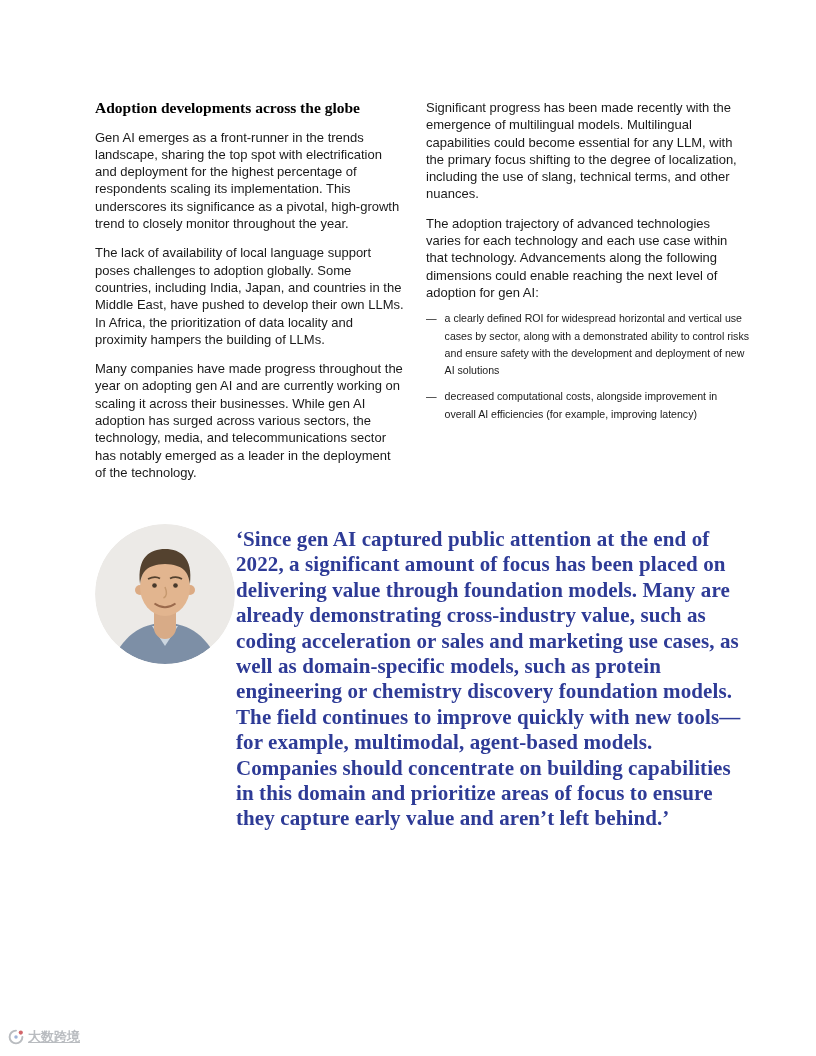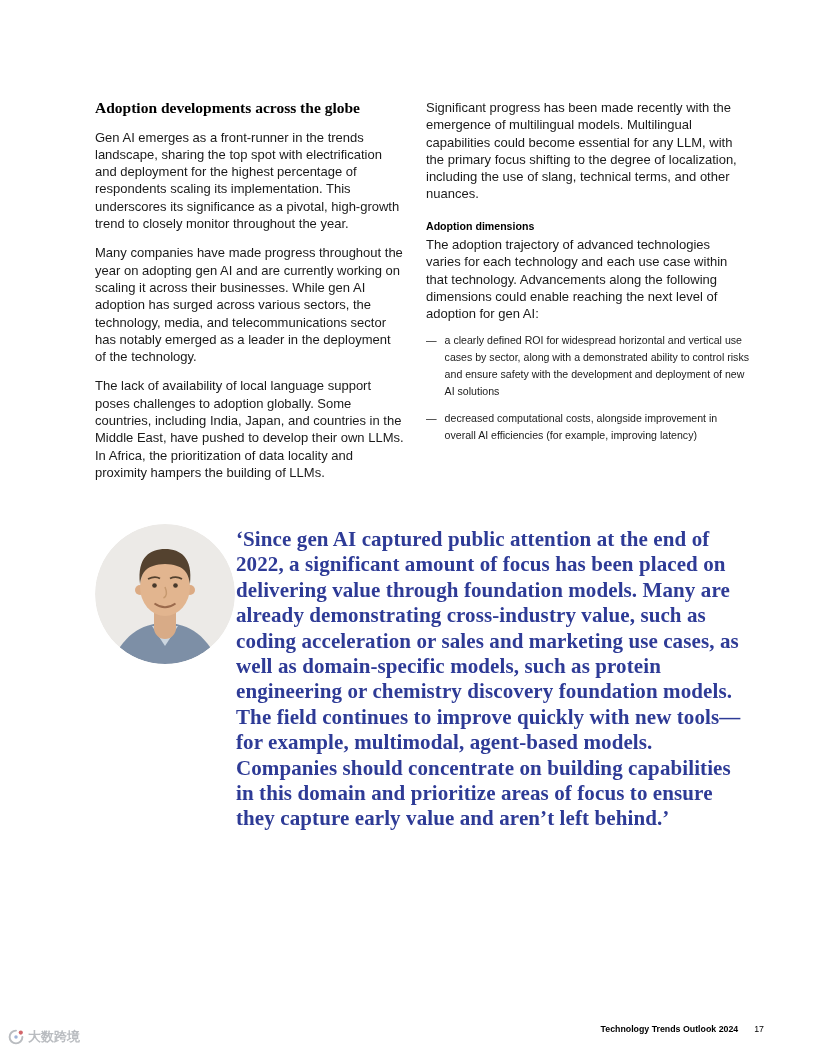--- a/index.html
+++ b/index.html
@@ -53,38 +53,37 @@
   }
   .footer {
     position:absolute; top:1024px; left:95px; right:52px;
     display:flex; justify-content:flex-end; align-items:baseline; gap:16px;
     font-size:8.8px; color:#000;
   }
   .footer-title { font-weight:700; }
   .watermark {
     position:absolute; left:8px; top:1028px;
     display:flex; align-items:center; gap:4px;
-    color:#b9bcc0; font-size:13px; font-weight:700;
+    color:#b9bcc0; font-size:13px; font-weight:700;text-decoration:underline;
   }
 </style>
 </head>
 <body>
 
 <div class="page">
 
   <div class="columns">
     <div class="col-left">
       <h1 class="section-heading">Adoption developments across the globe</h1>
       <p class="body-p">Gen AI emerges as a front-runner in the trends landscape, sharing the top spot with electrification and deployment for the highest percentage of respondents scaling its implementation. This underscores its significance as a pivotal, high-growth trend to closely monitor throughout the year.</p>
+      <p class="body-p">The lack of availability of local language support poses challenges to adoption globally. Some countries, including India, Japan, and countries in the Middle East, have pushed to develop their own LLMs. In Africa, the prioritization of data locality and proximity hampers the building of LLMs.</p>
       <p class="body-p">Many companies have made progress throughout the year on adopting gen AI and are currently working on scaling it across their businesses. While gen AI adoption has surged across various sectors, the technology, media, and telecommunications sector has notably emerged as a leader in the deployment of the technology.</p>
-      <p class="body-p">The lack of availability of local language support poses challenges to adoption globally. Some countries, including India, Japan, and countries in the Middle East, have pushed to develop their own LLMs. In Africa, the prioritization of data locality and proximity hampers the building of LLMs.</p>
     </div>
     <div class="col-right">
       <p class="body-p">Significant progress has been made recently with the emergence of multilingual models. Multilingual capabilities could become essential for any LLM, with the primary focus shifting to the degree of localization, including the use of slang, technical terms, and other nuances.</p>
-      <div class="subheading">Adoption dimensions</div>
       <p class="body-p" style="margin-bottom:0;">The adoption trajectory of advanced technologies varies for each technology and each use case within that technology. Advancements along the following dimensions could enable reaching the next level of adoption for gen AI:</p>
       <div class="bullet">
         <span class="marker">—</span>
         <span>a clearly defined ROI for widespread horizontal and vertical use cases by sector, along with a demonstrated ability to control risks and ensure safety with the development and deployment of new AI solutions</span>
       </div>
       <div class="bullet">
         <span class="marker">—</span>
         <span>decreased computational costs, alongside improvement in overall AI efficiencies (for example, improving latency)</span>
       </div>
     </div>
@@ -123,18 +122,14 @@
 
   <div class="watermark">
     <svg width="16" height="16" viewBox="0 0 20 20">
       <path d="M10 2 a8 8 0 1 0 8 8" fill="none" stroke="#b9bcc0" stroke-width="2.4" stroke-linecap="round"></path>
       <circle cx="16" cy="4.5" r="2.6" fill="#d2656a"></circle>
       <circle cx="10" cy="10" r="2.2" fill="#9fb4d8"></circle>
     </svg>
     <span>大数跨境</span>
   </div>
 
-  <div class="footer">
-    <span class="footer-title">Technology Trends Outlook 2024</span>
-    <span class="page-number">17</span>
-  </div>
 
 </div>
 
 </body></html>

